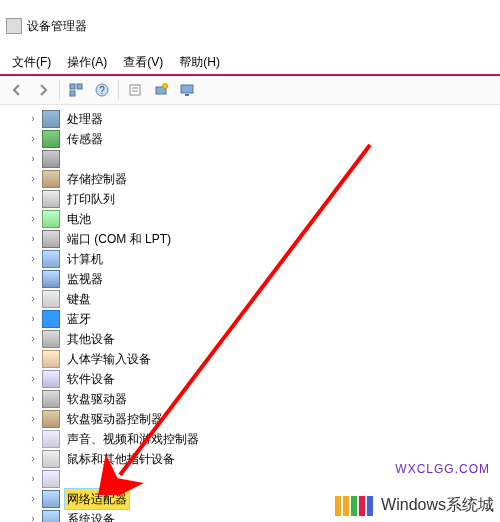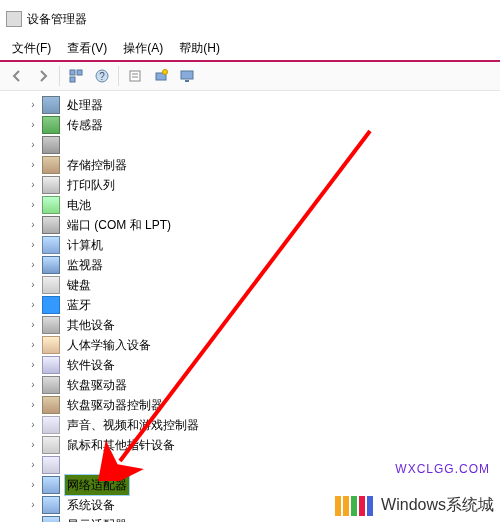--- a/index.html
+++ b/index.html
@@ -1,30 +1,30 @@
 <!DOCTYPE html>
 <html><head>
 <meta charset="utf-8">
 <style>
   html,body{margin:0;padding:0;font-family:"Microsoft YaHei","Segoe UI",sans-serif;font-size:12px;color:#000;background:#fff;width:500px;height:522px;overflow:hidden;position:relative}
-  .titlebar{height:24px;display:flex;align-items:center;padding:7px 6px;border-bottom:0}
+  .titlebar{height:24px;display:flex;align-items:center;padding:14px 6px;border-bottom:0}
   .titlebar .app-icon{width:14px;height:14px;margin-right:5px;display:inline-block;background:#ddd;border:1px solid #999}
   .titlebar .title{font-size:12px}
   .menubar{height:22px;display:flex;align-items:flex-start;padding:0 4px;border-bottom:2px solid #be185d}
   .menubar .item{padding:2px 8px;cursor:default}
   .toolbar{height:28px;display:flex;align-items:center;padding:0 4px;border-bottom:1px solid #e5e5e5;background:#fafafa}
   .toolbar .tbtn{width:22px;height:22px;margin:0 1px;display:flex;align-items:center;justify-content:center;border:1px solid transparent;border-radius:2px}
   .toolbar .sep{width:1px;height:20px;background:#ddd;margin:0 3px}
   .tree{padding:4px 0 4px 8px;line-height:20px;height:calc(522px - 24px - 22px - 28px);overflow:hidden;position:relative}
   .node{display:flex;align-items:center;height:20px;white-space:nowrap}
   .arrow{width:14px;height:14px;display:inline-flex;align-items:center;justify-content:center;color:#666;font-size:10px;cursor:pointer}
   .node .icon{width:16px;height:16px;margin:0 4px 0 2px;display:inline-block;flex:none}
   .children{padding-left:18px}
   .node .label{padding:1px 3px}
-  .node.selected .label{background:#4d7c0f;border:1px solid #99d1ff;padding:0 2px}
+  .node.selected .label{background:#fde047;border:1px solid #99d1ff;padding:0 2px}
   .wm{position:absolute;right:6px;bottom:6px;display:flex;align-items:center;font-size:16px;font-weight:normal;color:#333;pointer-events:none}
   .wm .bars{display:inline-flex;margin-right:6px}
   .wm .bars span{width:6px;height:20px;margin-right:2px}
   .url{position:absolute;right:10px;top:462px;font-size:12px;color:#6d28d9;letter-spacing:1px;pointer-events:none}
   svg.red-arrow{position:absolute;pointer-events:none}
   
   .ic-cpu{background:linear-gradient(#9bd,#79b);border:1px solid #678}
   .ic-sensor{background:linear-gradient(#8c8,#5a5);border:1px solid #484}
   .ic-disk{background:linear-gradient(#ccc,#999);border:1px solid #777}
   .ic-ctrl{background:linear-gradient(#dca,#b97);border:1px solid #986}
@@ -50,22 +50,22 @@
 </head>
 <body>
 
 <div class="titlebar">
   <span class="app-icon"></span>
   <span class="title">设备管理器</span>
 </div>
 
 <div class="menubar">
   <div class="item">文件(F)</div>
+  <div class="item">操作(A)</div>
   <div class="item">查看(V)</div>
-  <div class="item">操作(A)</div>
   <div class="item">帮助(H)</div>
 </div>
 
 <div class="toolbar">
   <div class="tbtn" title="后退">
     <svg width="14" height="14" viewBox="0 0 14 14">
         <path d="M9 2 L4 7 L9 12" stroke="#888" stroke-width="2" fill="none"></path>
       </svg>
   </div>
   <div class="tbtn" title="前进">

